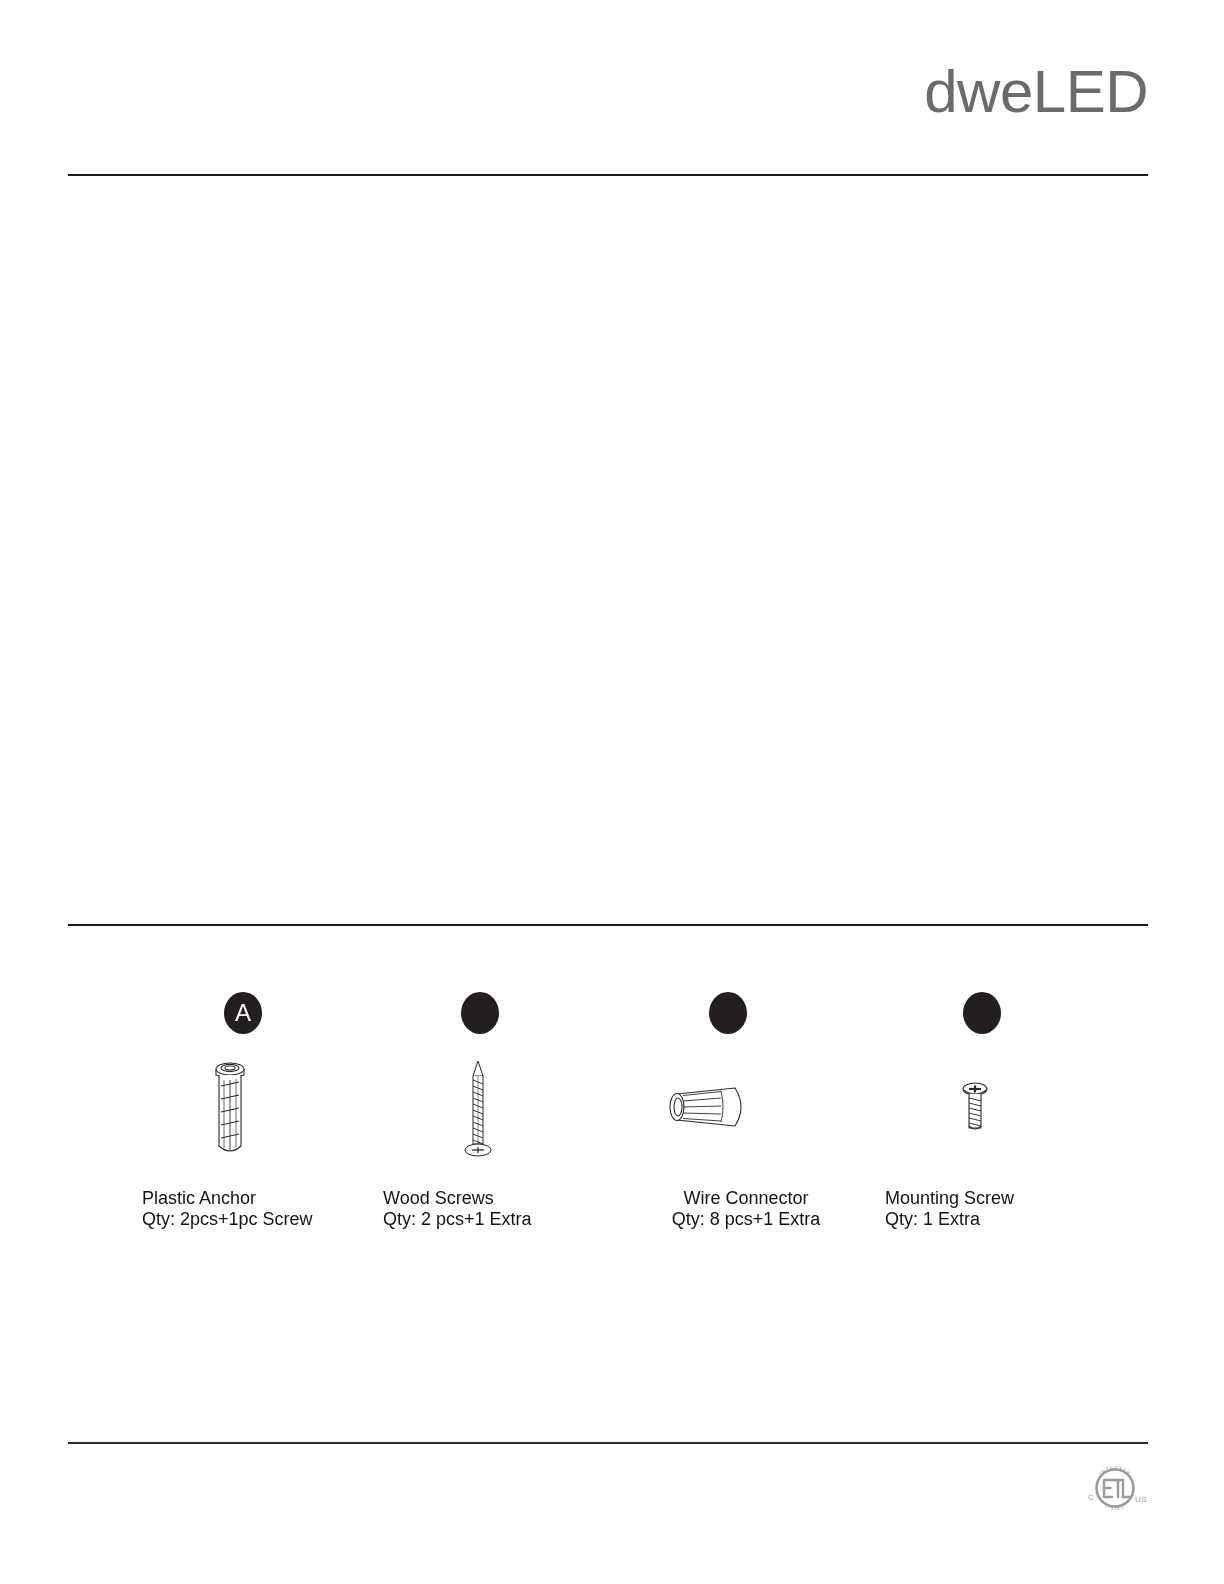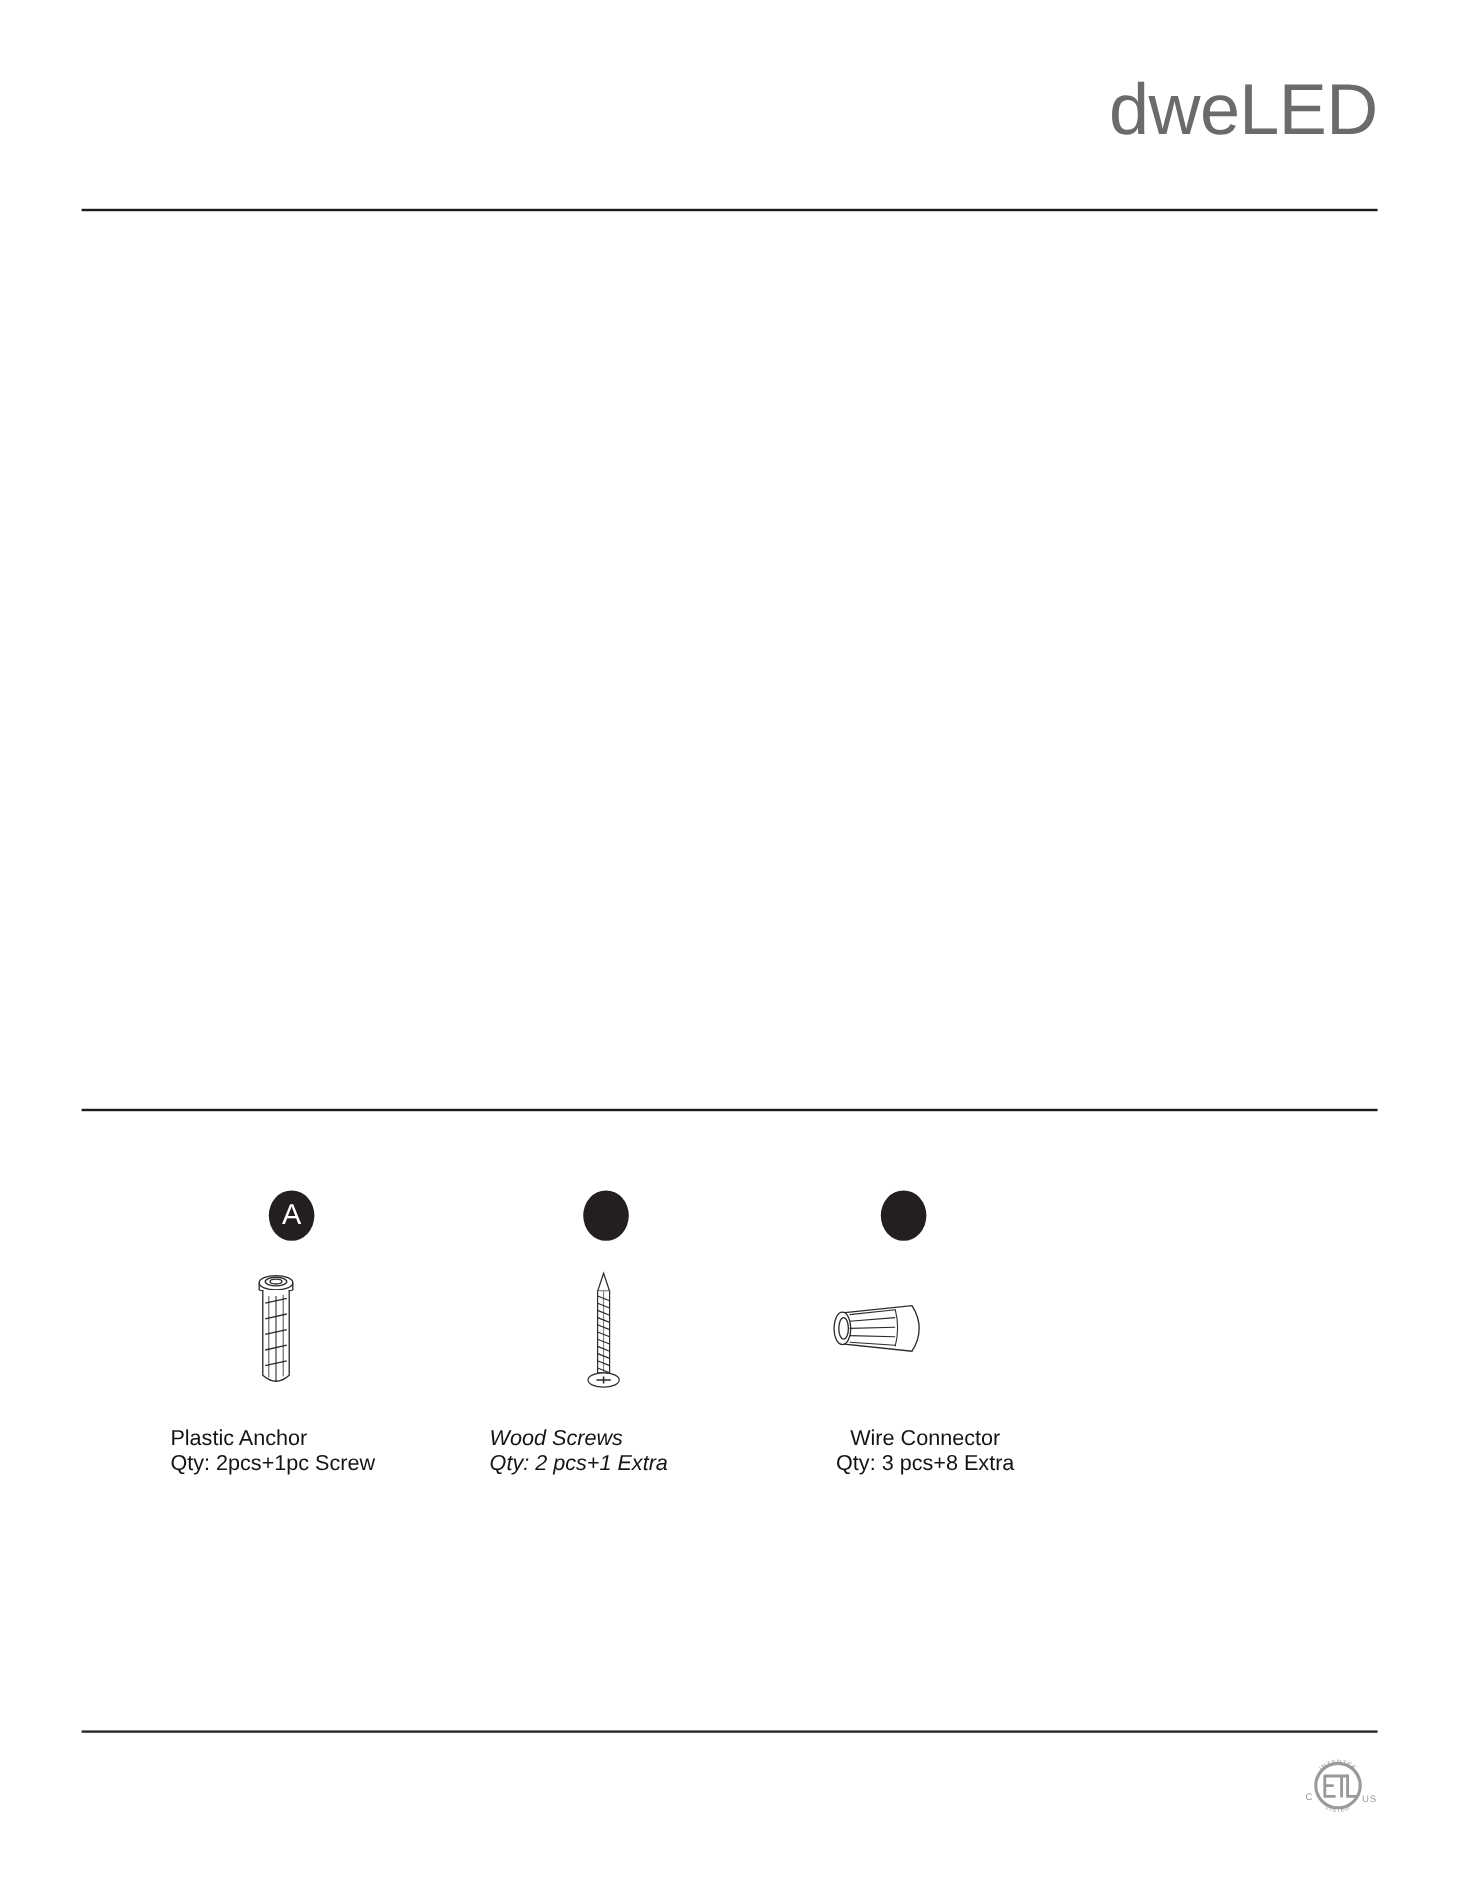--- a/index.html
+++ b/index.html
@@ -56,21 +56,21 @@
     left: 68px;
     top: 992px;
     width: 1080px;
     display: flex;
   }
   .part {
     width: 230px;
     position: relative;
   }
   .part:nth-child(1) { margin-left: 78px; }
-  .part:nth-child(2) { margin-left: 32px; font-style: italic; }
+  .part:nth-child(2) { margin-left: 7px; }
   .part:nth-child(3) { margin-left: 18px; text-align: center; }
   .part:nth-child(4) { margin-left: 24px; }
 
   .badge {
     width: 38px;
     height: 42px;
     border-radius: 50%;
     background: #231f1e;
     display: flex;
     align-items: center;
@@ -219,24 +219,52 @@
             <path d="M20 27 L58 26" stroke-width="0.9"></path>
             <path d="M20 33 L58 34" stroke-width="0.9"></path>
             <path d="M20 38.5 L58 41" stroke-width="0.9"></path>
 
             <path d="M58 11 Q62 27 58 42" stroke-width="0.9"></path>
           </g>
         </svg>
       </div>
       <div class="caption">
         <span class="l1">Wire Connector</span>
-        <span class="l2">Qty: 3 pcs+8 Extra</span>
-      </div>
-    </div>
-
+        <span class="l2">Qty: 8 pcs+1 Extra</span>
+      </div>
+    </div>
+
+    <div class="part">
+      <div class="badge">
+        <span></span>
+      </div>
+      <div class="art">
+        <svg width="32" height="54" viewBox="0 0 32 54">
+          <g fill="none" stroke="#2b2b2b" stroke-width="1.1">
+
+            <ellipse cx="16" cy="9" rx="12" ry="6" fill="#ffffff"></ellipse>
+
+            <path d="M10 9 L22 9" stroke-width="2.2"></path>
+            <path d="M16 5.5 L16 12.5" stroke-width="2.2"></path>
+
+            <path d="M4.5 10 Q16 18 27.5 10"></path>
+
+            <path d="M10 14 L10 48 L22 48 L22 14" fill="#ffffff"></path>
+
+            <path d="M10 18 L22 21 M10 23 L22 26 M10 28 L22 31 M10 33 L22 36 M10 38 L22 41 M10 43 L22 46" stroke-width="0.95"></path>
+
+            <path d="M10 46 Q16 52 22 46"></path>
+          </g>
+        </svg>
+      </div>
+      <div class="caption">
+        <span class="l1">Mounting Screw</span>
+        <span class="l2">Qty: 1 Extra</span>
+      </div>
+    </div>
 
   </div>
 
   <div class="etl">
     <svg width="66" height="62" viewBox="0 0 66 62">
       <defs>
         <path id="etlTopArc" d="M13 34 A20 20 0 0 1 53 34" fill="none"></path>
         <path id="etlBotArc" d="M15 36 A18 18 0 0 0 51 36" fill="none"></path>
       </defs>
       <g stroke="#9a9a9a" fill="none">

